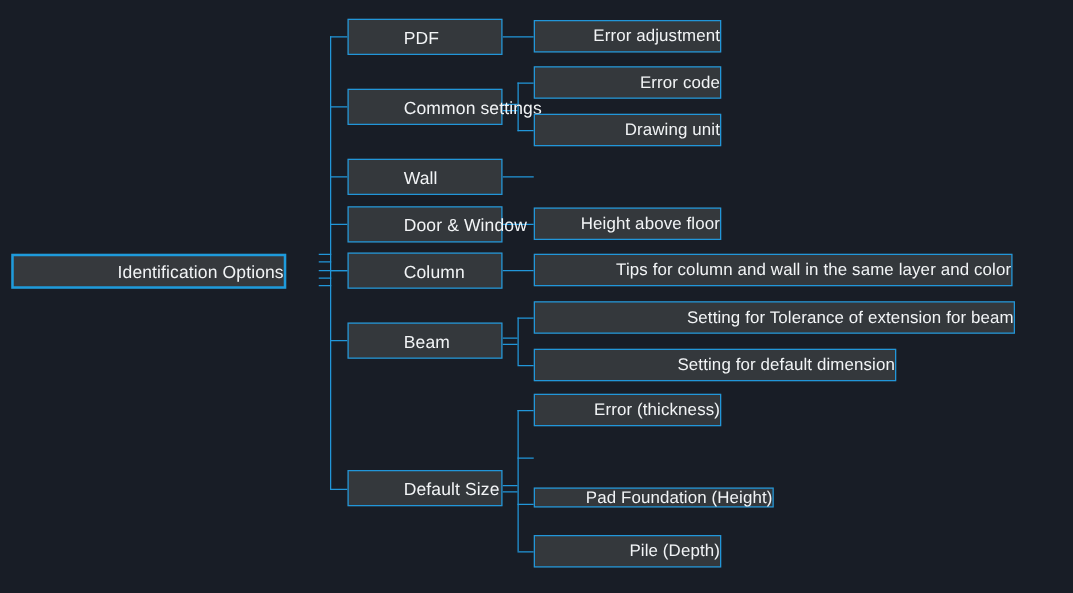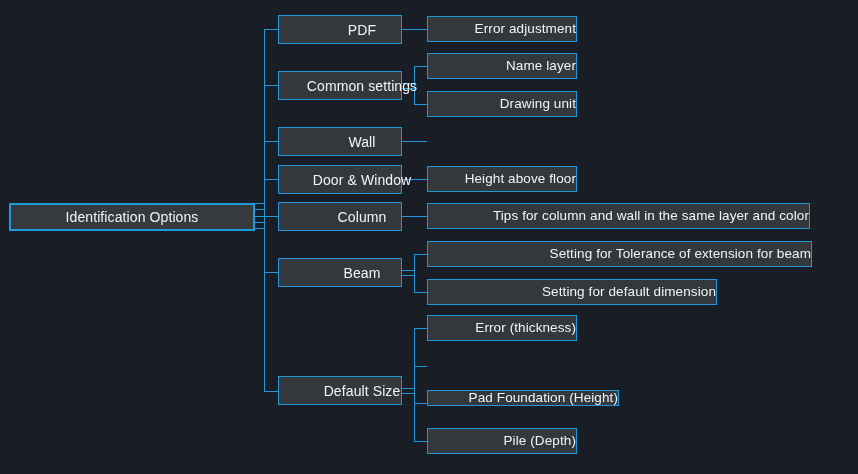--- a/index.html
+++ b/index.html
@@ -44,21 +44,21 @@
     letter-spacing: 0.1px;
   }
   .node.root {
     border-width: 2px;
     border-color: #1e9bdc;
     background: #36393d;
     justify-content: center;
     font-size: 14px;
   }
   .node.lvl2 {
-    justify-content: center;
+    justify-content: flex-start;
     font-size: 14px;
     padding-left: 44px;
   }
   .node.lvl3 {
     justify-content: flex-end;
     padding-left: 11px;
     font-size: 13.5px;
   }
   .node .lbl {
     display: block;
@@ -107,21 +107,21 @@
   <div class="conn h" style="left:414px; top:292px; width:13px;"></div>
 
   <div class="conn h" style="left:402px; top:388px; width:12px;"></div>
   <div class="conn h" style="left:402px; top:393px; width:12px;"></div>
   <div class="conn v" style="left:414px; top:328px; height:113px;"></div>
   <div class="conn h" style="left:414px; top:328px; width:13px;"></div>
   <div class="conn h" style="left:414px; top:366px; width:13px;"></div>
   <div class="conn h" style="left:414px; top:403px; width:13px;"></div>
   <div class="conn h" style="left:414px; top:441px; width:13px;"></div>
 
-  <div class="node root" style="left:9px; top:203px; width:246px; height:28px;">
+  <div class="node root" style="left:9px; top:203px; width:220px; height:28px;justify-content:flex-end;">
     <span class="lbl">Identification Options</span>
   </div>
 
   <div class="node lvl2" style="left:278px; top:15px; width:124px; height:29px;">
     <span class="lbl">PDF</span>
   </div>
 
   <div class="node lvl2" style="left:278px; top:71px; width:124px; height:29px;">
     <span class="lbl">Common settings</span>
   </div>
@@ -144,21 +144,21 @@
 
   <div class="node lvl2" style="left:278px; top:376px; width:124px; height:29px;">
     <span class="lbl">Default Size</span>
   </div>
 
   <div class="node lvl3" style="left:427px; top:16px; width:150px; height:26px;">
     <span class="lbl">Error adjustment</span>
   </div>
 
   <div class="node lvl3" style="left:427px; top:53px; width:150px; height:26px;">
-    <span class="lbl">Name layer</span>
+    <span class="lbl">Error code</span>
   </div>
 
   <div class="node lvl3" style="left:427px; top:91px; width:150px; height:26px;">
     <span class="lbl">Drawing unit</span>
   </div>
 
 
   <div class="node lvl3" style="left:427px; top:166px; width:150px; height:26px;">
     <span class="lbl">Height above floor</span>
   </div>

